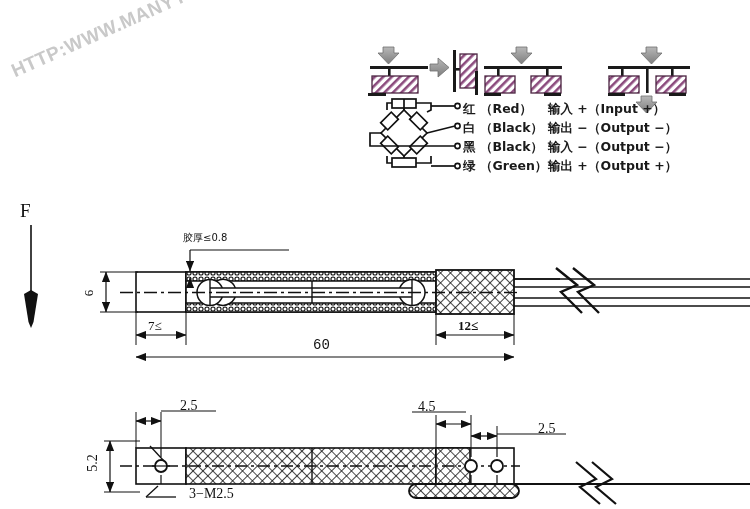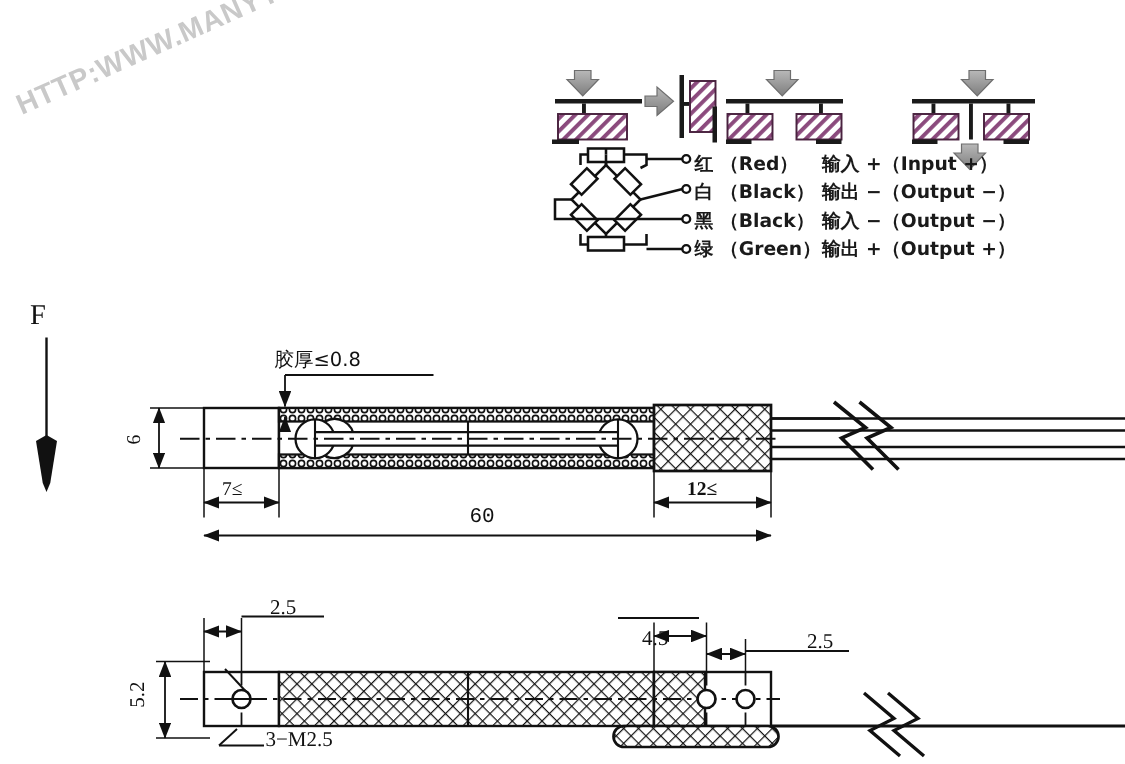--- a/index.html
+++ b/index.html
@@ -37,21 +37,21 @@
 
   .dimtext{
     position:absolute;
     font-family:"Liberation Serif", serif;
     font-size:13px;color:#111;white-space:nowrap;
   }
   .dimtext.big{font-size:14px;}
   .cntext{
     position:absolute;
     font-family:"DejaVu Sans", sans-serif;
-    font-size:13px;color:#111;white-space:nowrap;
+    font-size:10px;color:#111;white-space:nowrap;
   }
   .flabel{
     position:absolute;
     font-family:"Liberation Serif", serif;
     font-size:19px;color:#111;
   }
   .rot90{transform:rotate(-90deg);transform-origin:50% 50%;}
 </style>
 </head>
 <body>
@@ -327,19 +327,19 @@
   <div class="dimtext" style="left:148px;top:318px;">7≤</div>
 
   <div class="dimtext" style="left:458px;top:318px;font-weight:bold;">12≤</div>
 
   <div class="dimtext big" style="left:313px;top:337px;font-family:Liberation Mono, monospace;">60</div>
 
   <div class="dimtext big" style="left:180px;top:398px;">2.5</div>
 
   <div class="dimtext big rot90" style="left:84px;top:455px;">5.2</div>
 
-  <div class="dimtext big" style="left:177px;top:486px;font-family:Liberation Serif, serif;">3−M2.5</div>
-
-  <div class="dimtext big" style="left:428px;top:399px;margin-top:20px;">4.5</div>
+  <div class="dimtext big" style="left:189px;top:486px;font-family:Liberation Serif, serif;">3−M2.5</div>
+
+  <div class="dimtext big" style="left:418px;top:399px;">4.5</div>
 
   <div class="dimtext big" style="left:538px;top:421px;">2.5</div>
 
 </div>
 
 </body></html>

